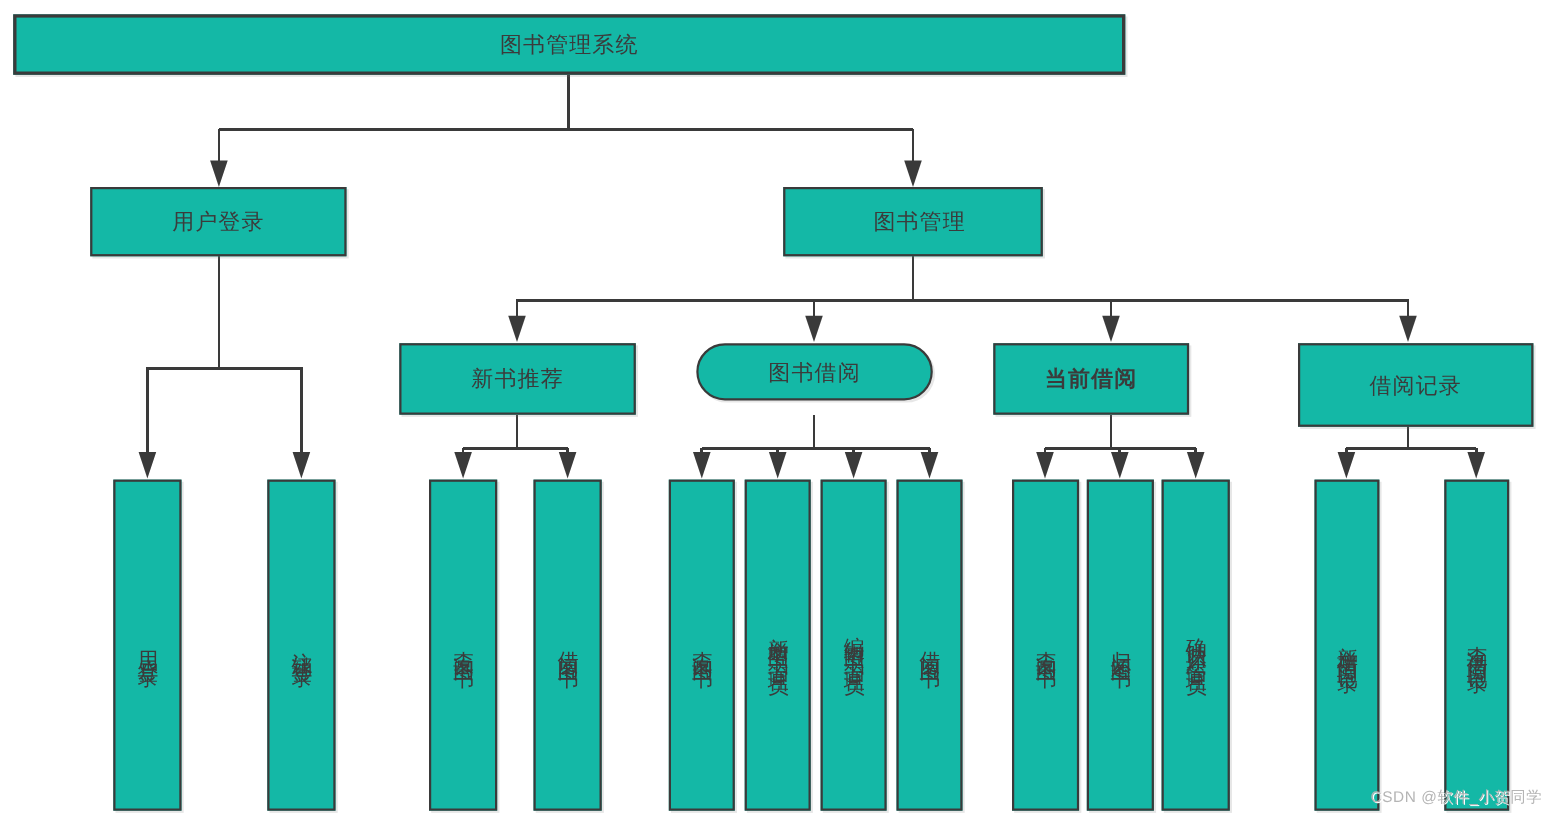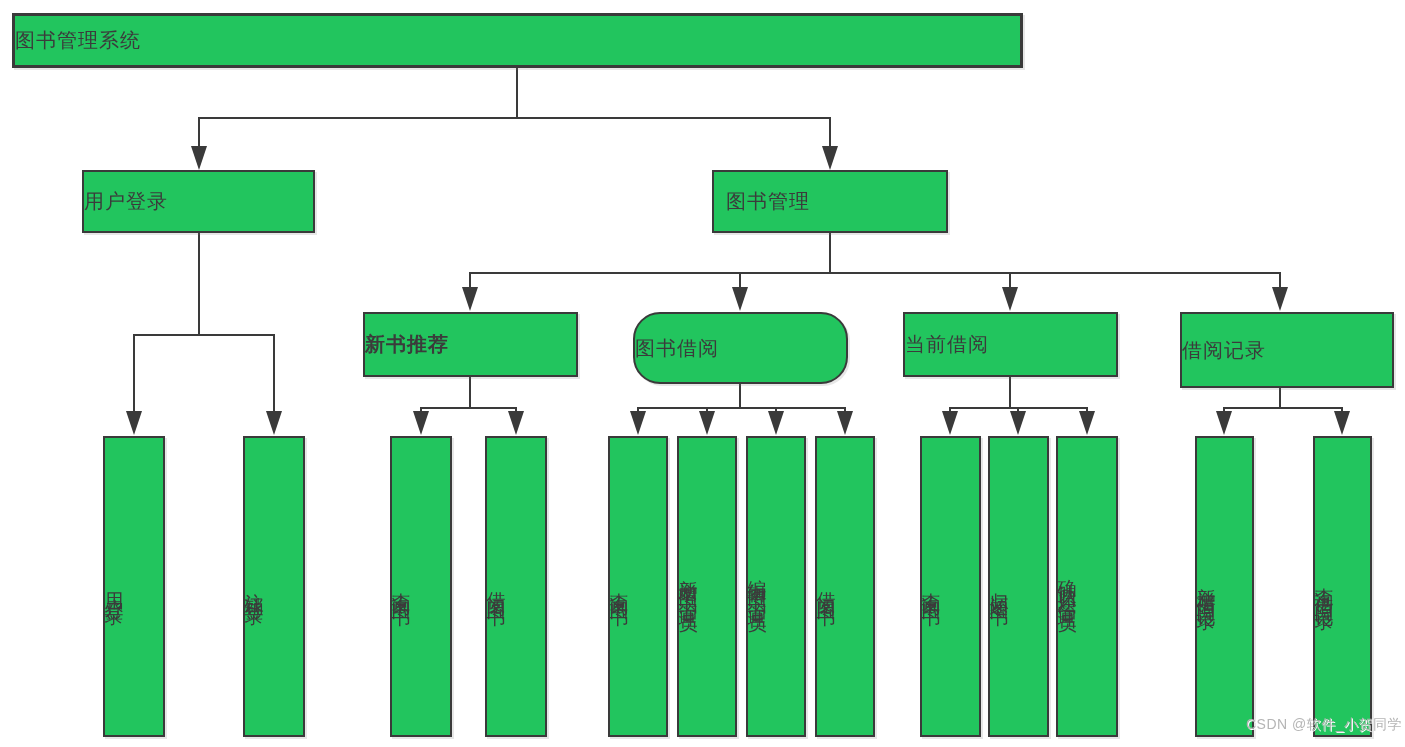--- a/index.html
+++ b/index.html
@@ -7,23 +7,23 @@
     position:relative;
     width:1405px;height:747px;
     background:#ffffff;
     font-family:"Liberation Sans",sans-serif;
     overflow:hidden;
   }
   .wires{position:absolute;left:0;top:0;z-index:1;}
   .node{
     position:absolute;
     box-sizing:border-box;
-    background:#22c55e;
+    background:#14b8a6;
     border:2.5px solid #3a3a3a;
-    display:flex;align-items:center;
+    display:flex;align-items:center;justify-content:center;
     color:#3b3b3b;
     z-index:2;
     box-shadow:2px 2px 0 rgba(120,120,120,0.18);
   }
   .node.root{border-width:3px;}
   .node.h span{font-size:20px;letter-spacing:1px;white-space:nowrap;}
   .node.v span{
     writing-mode:vertical-rl;
     text-orientation:mixed;
     font-size:19px;
@@ -120,27 +120,27 @@
     <span>图书管理系统</span>
   </div>
 
   <div class="node h" style="left:82px;top:170px;width:233px;height:63px;">
     <span>用户登录</span>
   </div>
   <div class="node h" style="left:712px;top:170px;width:236px;height:63px;padding-left:12px;">
     <span>图书管理</span>
   </div>
 
-  <div class="node h" style="left:363px;top:312px;width:215px;height:65px;font-weight:bold;">
+  <div class="node h" style="left:363px;top:312px;width:215px;height:65px;">
     <span>新书推荐</span>
   </div>
-  <div class="node h" style="left:633px;top:312px;width:215px;height:72px;border-radius:27px;">
+  <div class="node h" style="left:633px;top:312px;width:215px;height:52px;border-radius:27px;">
     <span>图书借阅</span>
   </div>
-  <div class="node h" style="left:903px;top:312px;width:215px;height:65px;">
+  <div class="node h" style="left:903px;top:312px;width:178px;height:65px;font-weight:bold;">
     <span>当前借阅</span>
   </div>
   <div class="node h" style="left:1180px;top:312px;width:214px;height:76px;">
     <span>借阅记录</span>
   </div>
 
   <div class="node v" style="left:103px;top:436px;width:62px;height:301px;">
     <span>用户登录</span>
   </div>
   <div class="node v" style="left:243px;top:436px;width:62px;height:301px;">

